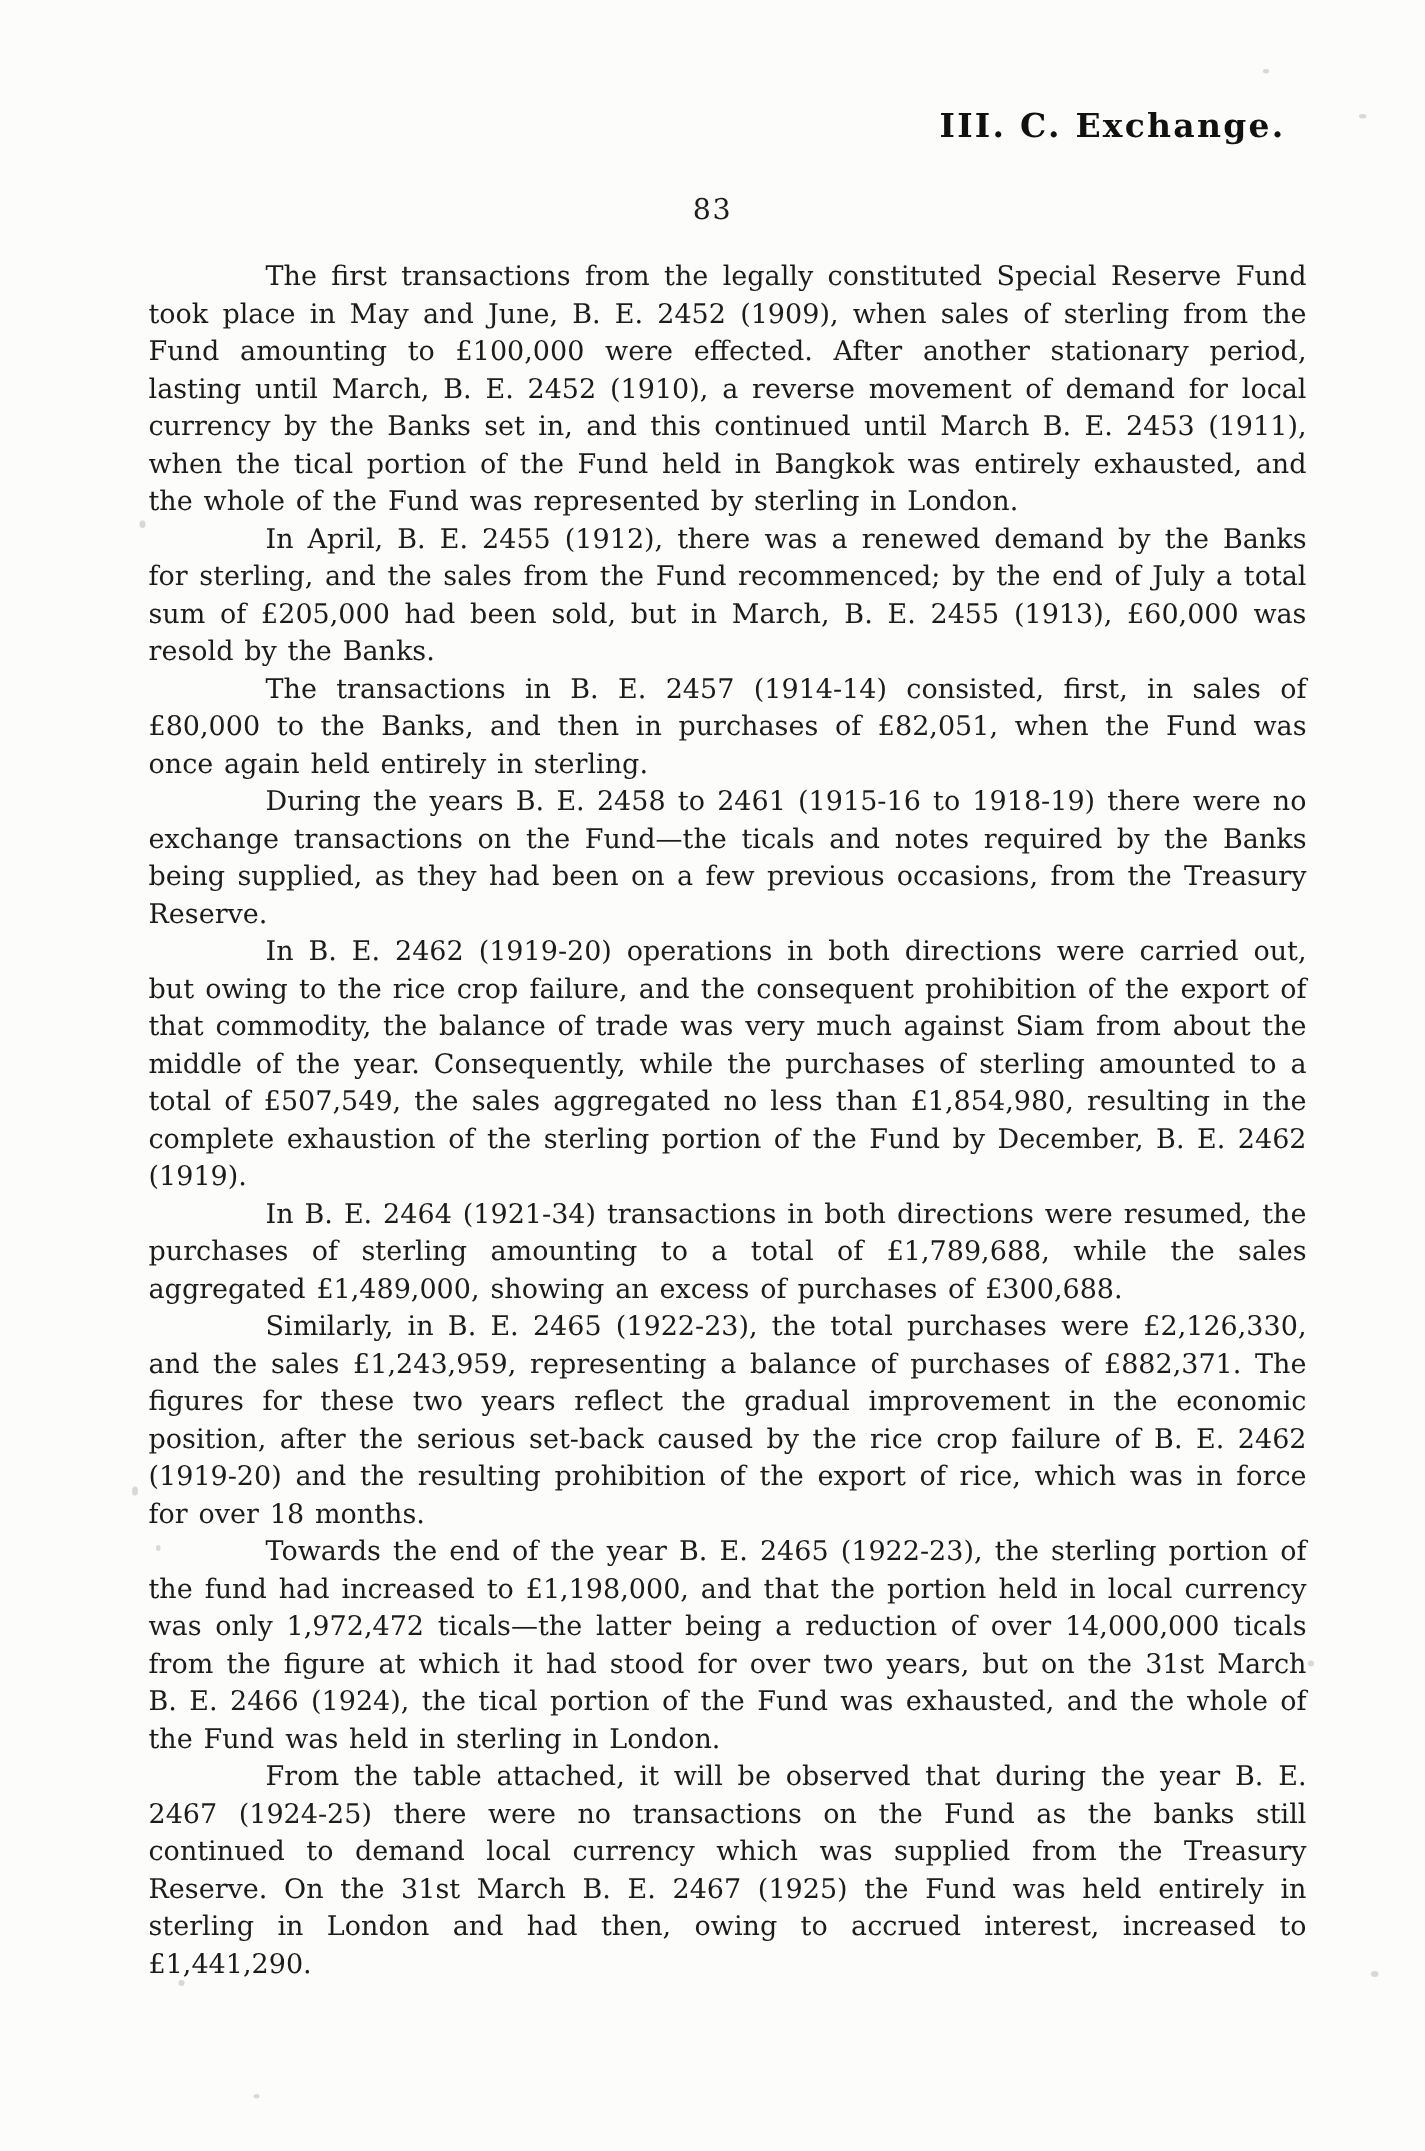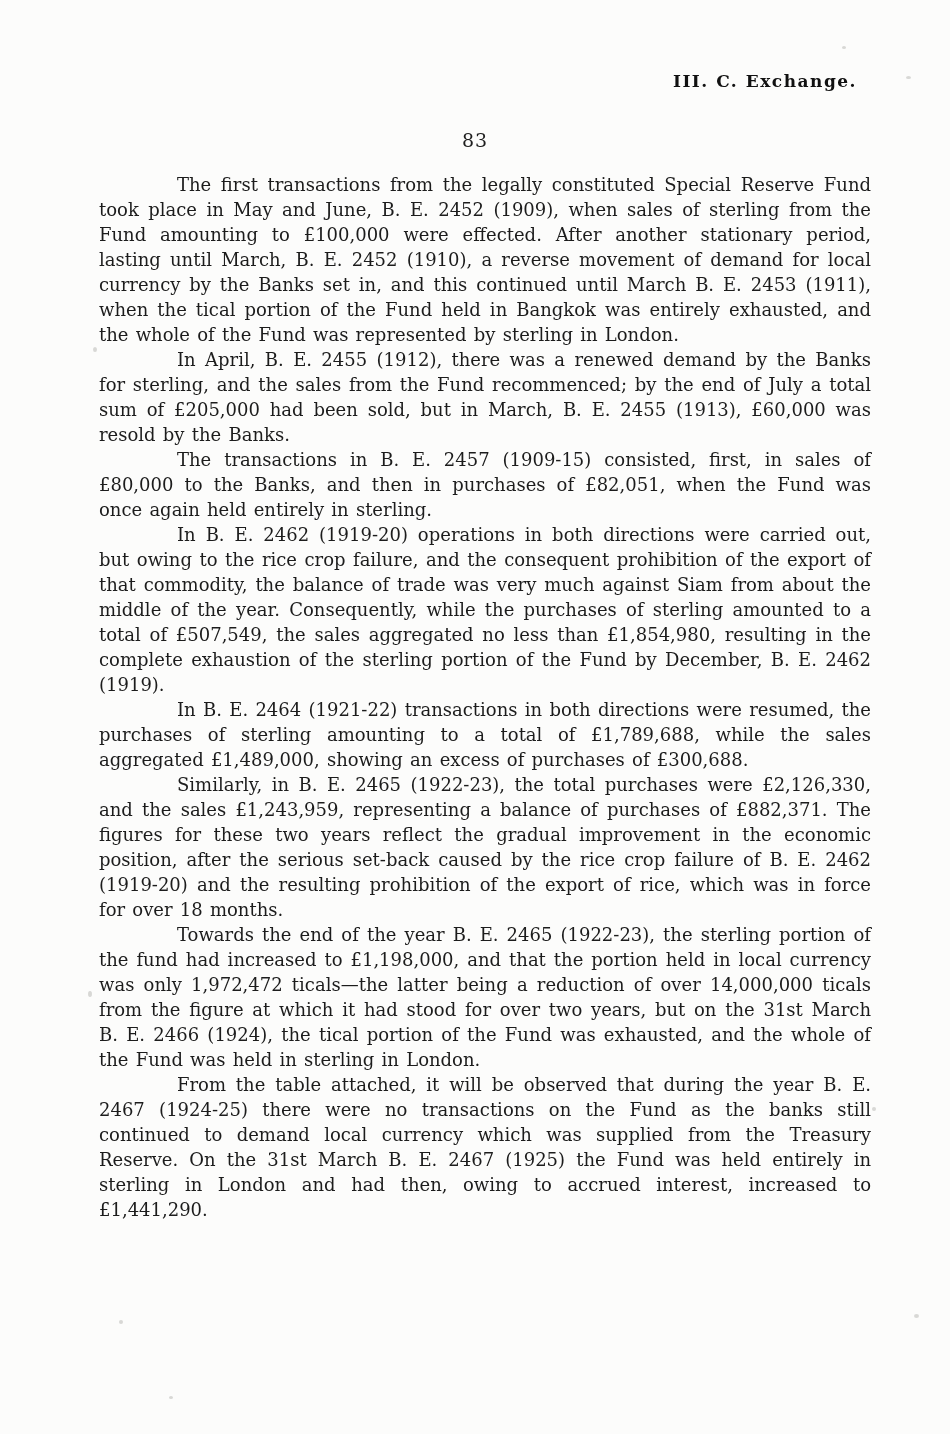--- a/index.html
+++ b/index.html
@@ -13,21 +13,21 @@
     height: 1434px;
     background: #fcfcfb;
     font-family: "DejaVu Serif", "Liberation Serif", serif;
     color: #1b1b1b;
     overflow: hidden;
   }
   .running-head {
     position: absolute;
     top: 71px;
     right: 93px;
-    font-size: 17px;
+    font-size: 22px;
     font-weight: bold;
     letter-spacing: 1.5px;
     color: #111;
     white-space: nowrap;
   }
   .page-number {
     position: absolute;
     top: 129px;
     left: 0;
     width: 100%;
@@ -73,23 +73,24 @@
 
 <div class="page">
 
   <div class="running-head">III. C. Exchange.</div>
 
   <div class="page-number">83</div>
 
   <div class="body-text">
     <p>The first transactions from the legally constituted Special Reserve Fund took place in May and June, B. E. 2452 (1909), when sales of sterling from the Fund amounting to £100,000 were effected.  After another stationary period, lasting until March, B. E. 2452 (1910), a reverse movement of demand for local currency by the Banks set in, and this continued until March B. E. 2453 (1911), when the tical portion of the Fund held in Bangkok was entirely exhausted, and the whole of the Fund was represented by sterling in London.</p>
     <p>In April, B. E. 2455 (1912), there was a renewed demand by the Banks for sterling, and the sales from the Fund recommenced; by the end of July a total sum of £205,000 had been sold, but in March, B. E. 2455 (1913), £60,000 was resold by the Banks.</p>
-    <p>The transactions in B. E. 2457 (1909-15) consisted, first, in sales of £80,000 to the Banks, and then in purchases of £82,051, when the Fund was once again held entirely in sterling.</p>
+    <p>The transactions in B. E. 2457 (1914-14) consisted, first, in sales of £80,000 to the Banks, and then in purchases of £82,051, when the Fund was once again held entirely in sterling.</p>
+    <p>During the years B. E. 2458 to 2461 (1915-16 to 1918-19) there were no exchange transactions on the Fund—the ticals and notes required by the Banks being supplied, as they had been on a few previous occasions, from the Treasury Reserve.</p>
     <p>In B. E. 2462 (1919-20) operations in both directions were carried out, but owing to the rice crop failure, and the consequent prohibition of the export of that commodity, the balance of trade was very much against Siam from about the middle of the year.  Consequently, while the purchases of sterling amounted to a total of £507,549, the sales aggregated no less than £1,854,980, resulting in the complete exhaustion of the sterling portion of the Fund by December, B. E. 2462 (1919).</p>
-    <p>In B. E. 2464 (1921-22) transactions in both directions were resumed, the purchases of sterling amounting to a total of £1,789,688, while the sales aggregated £1,489,000, showing an excess of purchases of £300,688.</p>
+    <p>In B. E. 2464 (1921-34) transactions in both directions were resumed, the purchases of sterling amounting to a total of £1,789,688, while the sales aggregated £1,489,000, showing an excess of purchases of £300,688.</p>
     <p>Similarly, in B. E. 2465 (1922-23), the total purchases were £2,126,330, and the sales £1,243,959, representing a balance of purchases of £882,371.  The figures for these two years reflect the gradual improvement in the economic position, after the serious set-back caused by the rice crop failure of B. E. 2462 (1919-20) and the resulting prohibition of the export of rice, which was in force for over 18 months.</p>
     <p>Towards the end of the year B. E. 2465 (1922-23), the sterling portion of the fund had increased to £1,198,000, and that the portion held in local currency was only 1,972,472 ticals—the latter being a reduction of over 14,000,000 ticals from the figure at which it had stood for over two years, but on the 31st March B. E. 2466 (1924), the tical portion of the Fund was exhausted, and the whole of the Fund was held in sterling in London.</p>
     <p>From the table attached, it will be observed that during the year B. E. 2467 (1924-25) there were no transactions on the Fund as the banks still continued to demand local currency which was supplied from the Treasury Reserve.  On the 31st March B. E. 2467 (1925) the Fund was held entirely in sterling in London and had then, owing to accrued interest, increased to £1,441,290.</p>
   </div>
 
   <div class="speck s1"></div>
   <div class="speck s2"></div>
   <div class="speck s3"></div>
   <div class="speck s4"></div>
   <div class="speck s5"></div>

